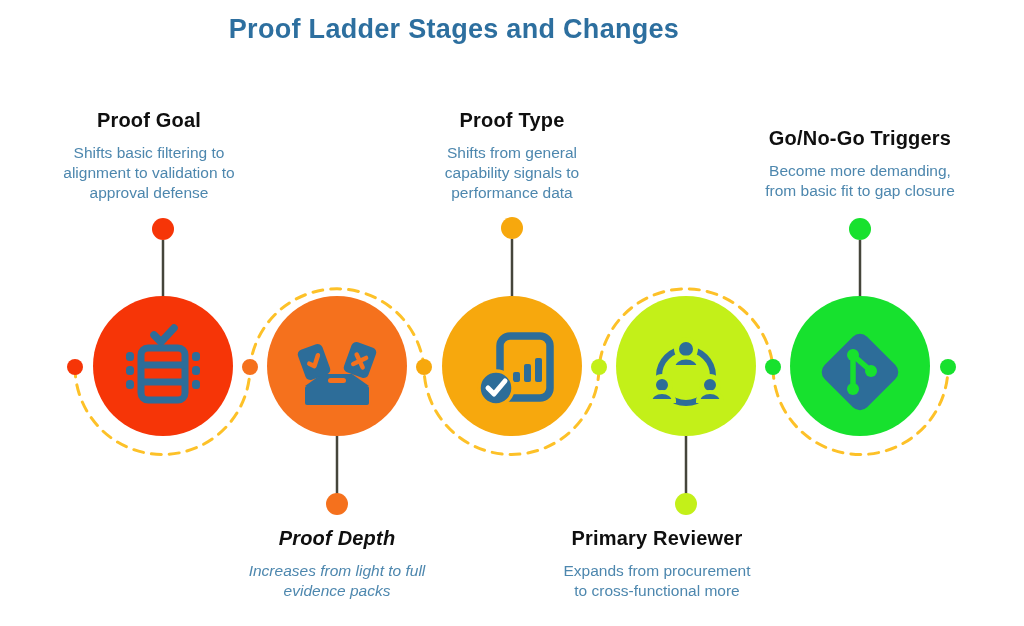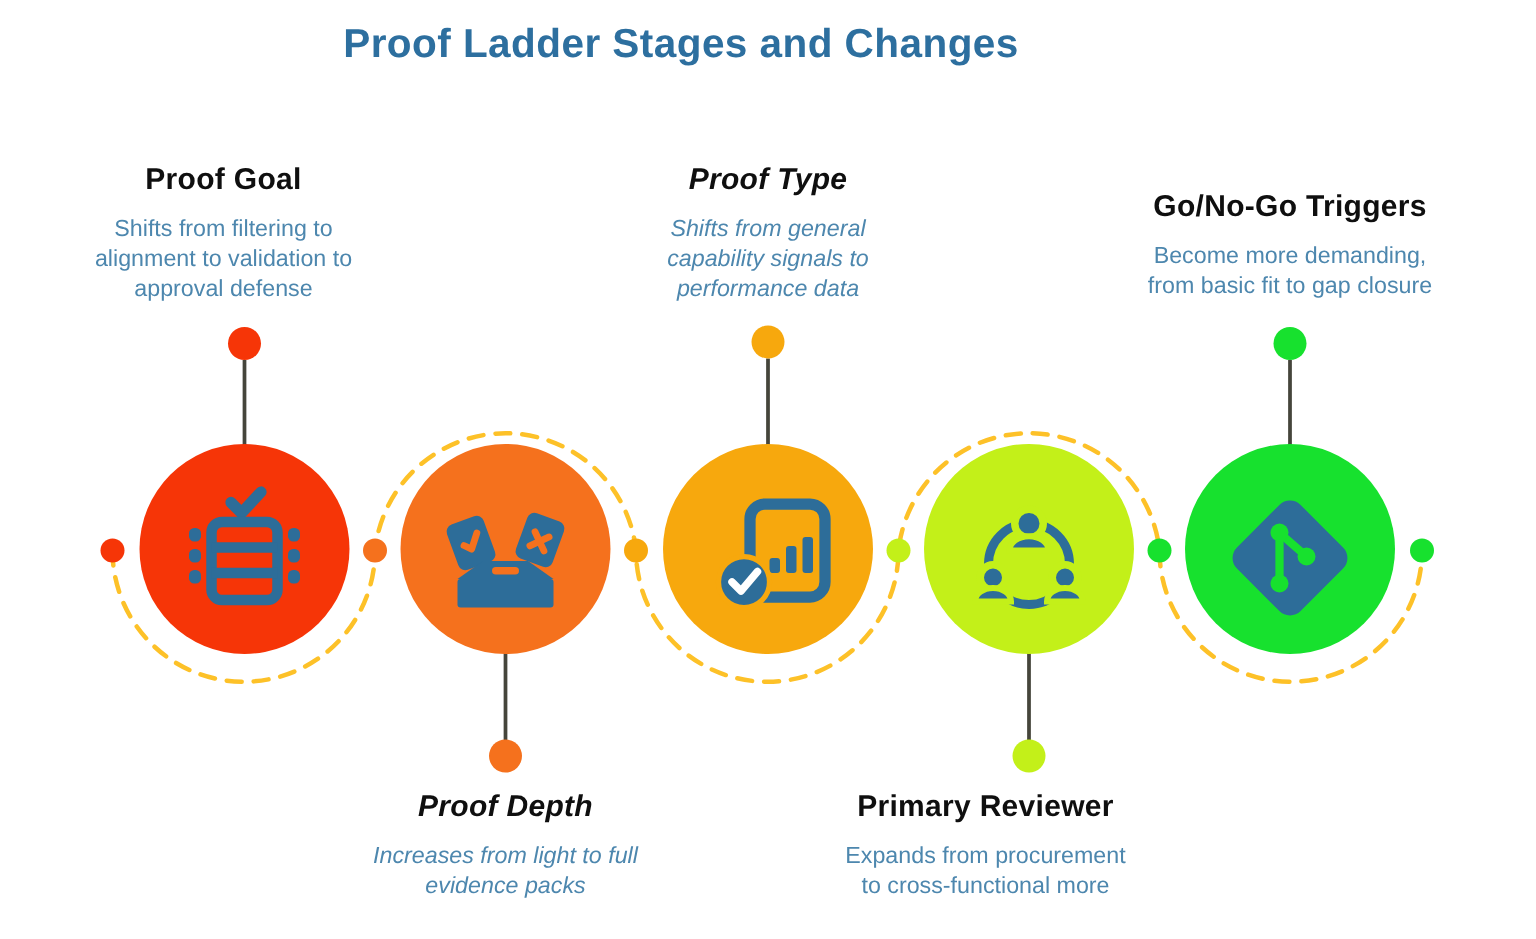--- a/index.html
+++ b/index.html
@@ -34,36 +34,36 @@
     margin-bottom: 11px;
   }
   .stage-desc {
     font-size: 15.5px;
     line-height: 20px;
     color: #4d87ae;
   }
   .diagram-svg { position: absolute; left: 0; top: 0; }
   
   .lb-1 { left: 29px;  top: 109px; width: 240px; }
-  .lb-3 { left: 392px; top: 109px; width: 240px; font-style: italic; }
+  .lb-3 { left: 392px; top: 109px; width: 240px; }
   .lb-5 { left: 730px; top: 127px; width: 260px; }
   .lb-2 { left: 212px; top: 527px; width: 250px; font-style: italic; }
   .lb-4 { left: 522px; top: 527px; width: 270px; }
 </style>
 </head>
 <body>
 
 <div class="canvas">
 
   <h1 class="title">Proof Ladder Stages and Changes</h1>
 
   <div class="label-block lb-1">
     <div class="stage-heading">Proof Goal</div>
     <div class="stage-desc">
-      <div>Shifts from filtering to</div>
+      <div>Shifts basic filtering to</div>
       <div>alignment to validation to</div>
       <div>approval defense</div>
     </div>
   </div>
 
   <div class="label-block lb-3">
     <div class="stage-heading">Proof Type</div>
     <div class="stage-desc">
       <div>Shifts from general</div>
       <div>capability signals to</div>

